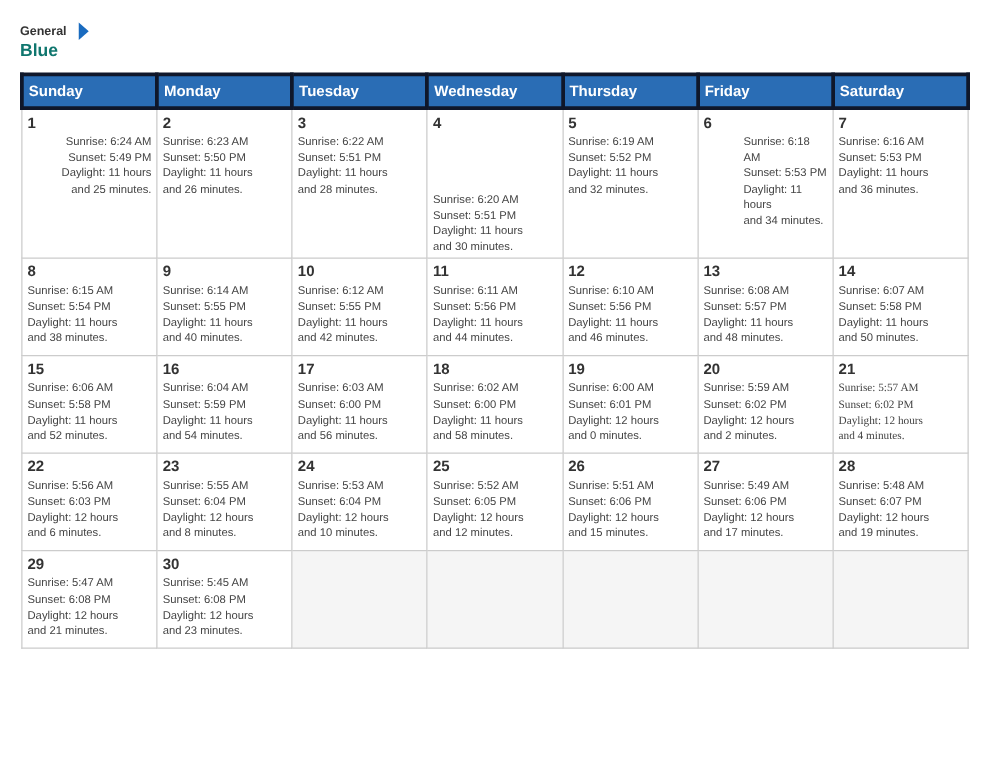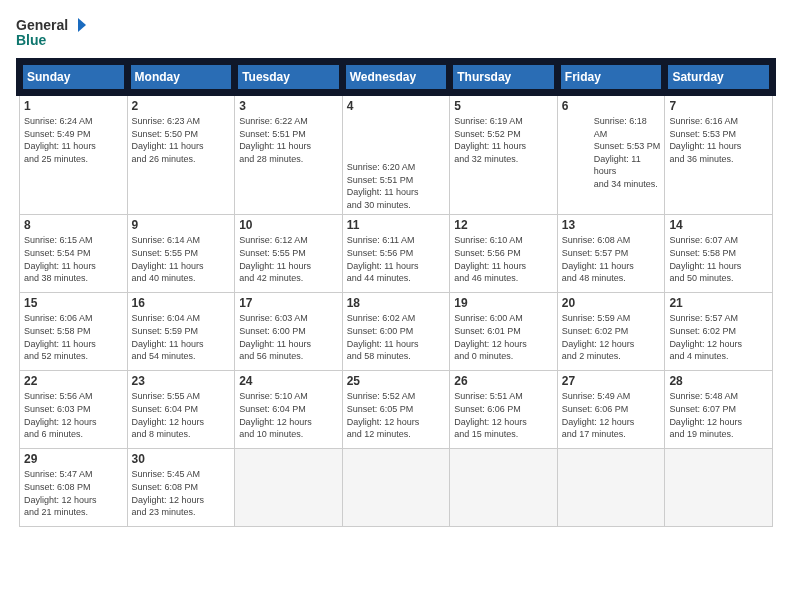--- a/index.html
+++ b/index.html
@@ -38,21 +38,21 @@
       border-collapse: collapse;
       table-layout: fixed;
     }
     th {
       background-color: #2a6db5;
       color: white;
       font-size: 12px;
       font-weight: bold;
       padding: 5px 4px;
       text-align: left;
-      border: 7px solid #0f172a;
+      border: 3px solid #0f172a;
     }
     td {
       border: 1px solid #ccc;
       vertical-align: top;
       padding: 3px 4px;
       font-size: 9.5px;
       color: #333;
       height: 78px;
       background: #fff;
     }
@@ -72,21 +72,21 @@
       line-height: 1.4;
     }
   </style>
 </head>
 <body>
 
 <div class="header">
   <div class="logo">
   <div style="display:flex;flex-direction:column;align-items:flex-start;">
     <div style="display:flex;align-items:center;gap:2px;">
-      <div style="font-size:14px;font-weight:bold;color:#333;">General</div>
+      <div style="font-size:10px;font-weight:bold;color:#333;">General</div>
       <svg width="18" height="18" viewBox="0 0 18 18">
         <polygon points="8,2 16,9 8,16" fill="#1a6bbf"></polygon>
       </svg>
     </div>
     <div style="font-size:14px;font-weight:bold;color:#0f766e;margin-top:-2px;">Blue</div>
   </div>
 </div>
   <div class="title-section">
     <div class="month-title"></div>
     <div class="location"></div>
@@ -102,21 +102,21 @@
         <th>Wednesday</th>
         <th>Thursday</th>
         <th>Friday</th>
         <th>Saturday</th>
       </tr>
   </thead>
   <tbody id="calendar-body">
   <tr>
         <td>
           <span class="day-num">1</span>
-          <div class="day-info" style="white-space: pre-line;">Sunrise: 6:24 AM
+          <div class="day-info" style="white-space: pre-line; text-align: right;">Sunrise: 6:24 AM
 Sunset: 5:49 PM
 Daylight: 11 hours
 and 25 minutes.</div>
         </td>
         <td>
           <span class="day-num">2</span>
           <div class="day-info" style="white-space: pre-line;">Sunrise: 6:23 AM
 Sunset: 5:50 PM
 Daylight: 11 hours
 and 26 minutes.</div>
@@ -246,21 +246,21 @@
         </td>
         <td>
           <span class="day-num">20</span>
           <div class="day-info" style="white-space: pre-line;">Sunrise: 5:59 AM
 Sunset: 6:02 PM
 Daylight: 12 hours
 and 2 minutes.</div>
         </td>
         <td>
           <span class="day-num">21</span>
-          <div class="day-info" style="white-space: pre-line;">Sunrise: 5:57 AM
+          <div class="day-info" style="white-space: pre-line; font-family: Liberation Serif, serif;">Sunrise: 5:57 AM
 Sunset: 6:02 PM
 Daylight: 12 hours
 and 4 minutes.</div>
         </td>
       </tr>
       <tr>
         <td>
           <span class="day-num">22</span>
           <div class="day-info" style="white-space: pre-line;">Sunrise: 5:56 AM
 Sunset: 6:03 PM
@@ -269,21 +269,21 @@
         </td>
         <td>
           <span class="day-num">23</span>
           <div class="day-info" style="white-space: pre-line;">Sunrise: 5:55 AM
 Sunset: 6:04 PM
 Daylight: 12 hours
 and 8 minutes.</div>
         </td>
         <td>
           <span class="day-num">24</span>
-          <div class="day-info" style="white-space: pre-line;">Sunrise: 5:10 AM
+          <div class="day-info" style="white-space: pre-line;">Sunrise: 5:53 AM
 Sunset: 6:04 PM
 Daylight: 12 hours
 and 10 minutes.</div>
         </td>
         <td>
           <span class="day-num">25</span>
           <div class="day-info" style="white-space: pre-line;">Sunrise: 5:52 AM
 Sunset: 6:05 PM
 Daylight: 12 hours
 and 12 minutes.</div>

